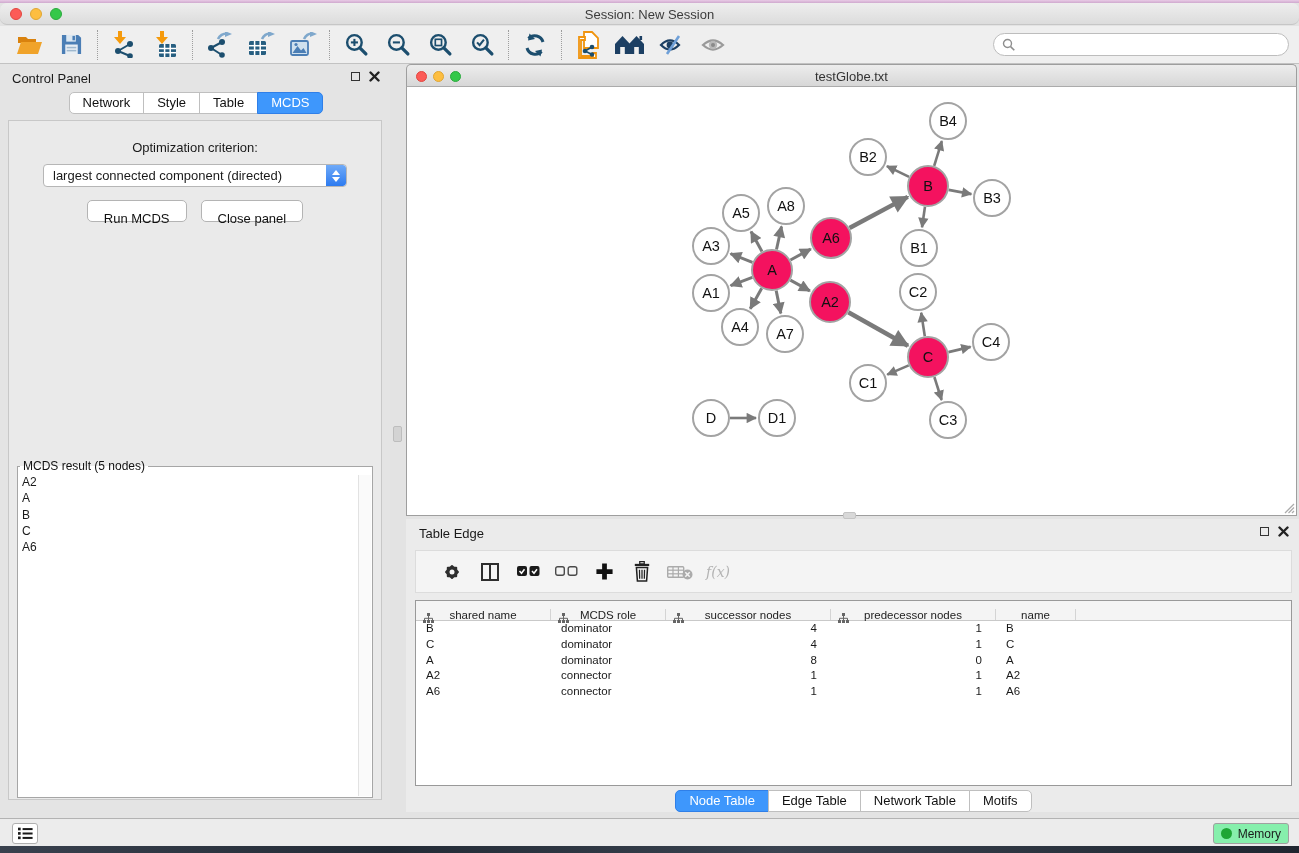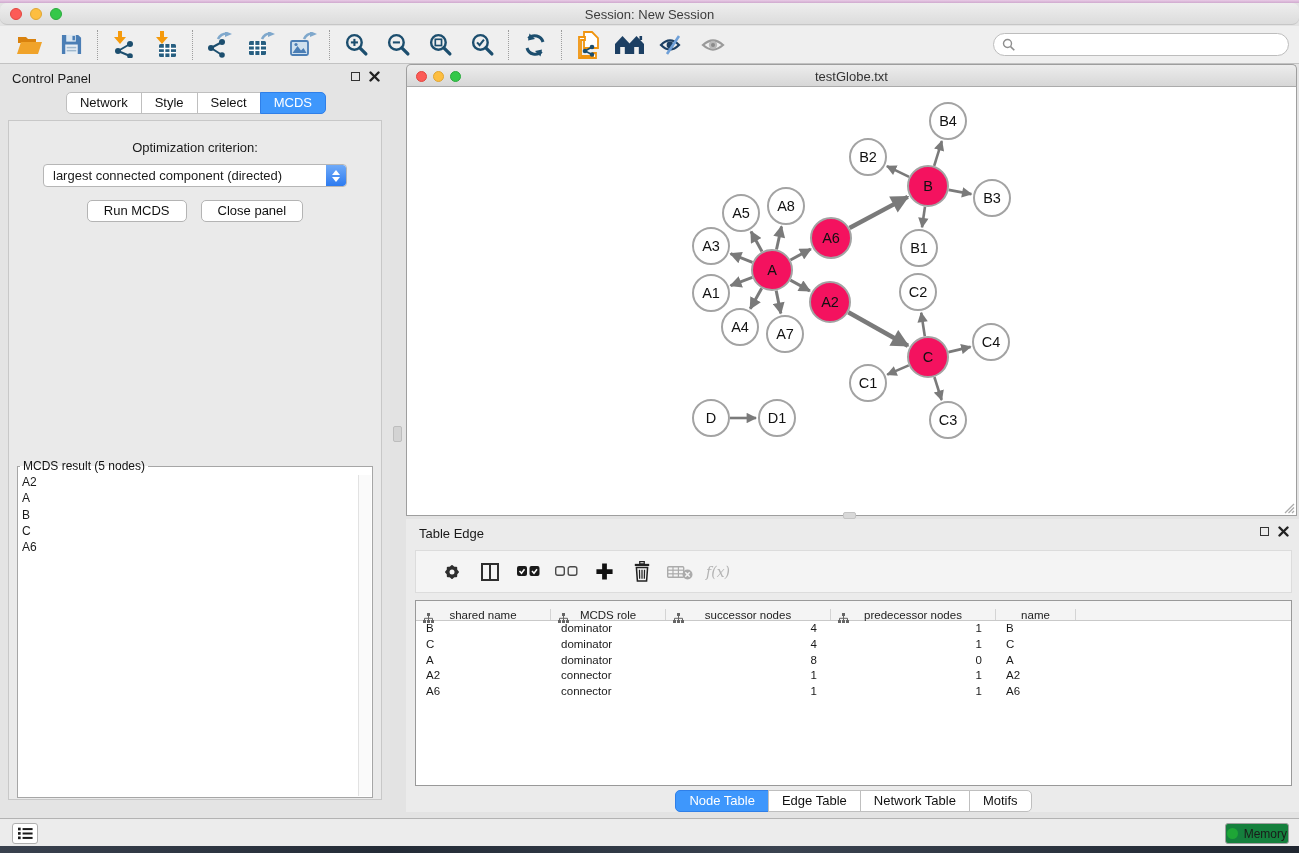--- a/index.html
+++ b/index.html
@@ -49,21 +49,21 @@
     border:1px solid #B6B6B6; border-radius:4px; font-size:13px; line-height:21px;
     padding-left:9px; overflow:hidden; }
   .combo .stepper { position:absolute; right:0; top:0; width:20px; height:21px;
     background:linear-gradient(#6FAAF8,#2D7BF0); border-radius:0 3px 3px 0;
     display:flex; flex-direction:column; align-items:center; justify-content:center; gap:2px; }
   .chev { width:0; height:0; border-left:4px solid transparent; border-right:4px solid transparent; }
   .chev.up { border-bottom:5px solid #fff; }
   .chev.dn { border-top:5px solid #fff; }
   .btnrow { display:flex; justify-content:center; gap:14px; margin-top:13px; }
   .pushbtn { background:#fff; border:1px solid #B4B4B4; border-radius:5px; height:22px;
-    line-height:20px; padding:0 16px; font-size:13px; color:#111; }
+    line-height:20px; padding:8px 16px; font-size:13px; color:#111; }
   .mcds-box { position:absolute; left:8px; right:8px; top:338px; height:339px;
     background:#fff; border:1px solid #A6A6A6; margin:0; }
   .mcds-box .legend { font-size:12px; padding:0 3px; margin-left:2px; color:#111; }
   .mcds-list { font-size:12px; line-height:16.3px; padding:1px 0 0 4px; }
   .mcds-scroll { position:absolute; right:1px; top:2px; bottom:1px; width:13px;
     background:#FAFAFA; border-left:1px solid #E2E2E2; }
   
   .vsplit-handle { position:absolute; left:393px; top:426px; width:9px; height:16px;
     background:#D3D3D3; border:1px solid #BDBDBD; border-radius:2px; }
   .hsplit-handle { position:absolute; left:843px; top:512px; width:13px; height:7px;
@@ -94,23 +94,23 @@
   .th .hicon { position:absolute; left:7px; top:4px; }
   .th.filler { border-right:none; flex:1; }
   .trow { display:flex; height:15.8px; font-size:11.5px; }
   .td { overflow:hidden; white-space:nowrap; }
   .tabs-bottom { position:absolute; left:0; right:0; top:271px; display:flex; justify-content:center; }
   
   .statusbar { position:absolute; left:0; top:818px; width:1299px; height:28px;
     background:#ECECEC; border-top:1px solid #B3B3B3; }
   .listbtn { position:absolute; left:12px; top:4px; width:26px; height:21px; background:#fff;
     border:1px solid #B0B0B0; border-radius:3px; display:flex; align-items:center; justify-content:center; }
-  .membtn { position:absolute; right:10px; top:4px; height:21px; background:#15803d;
+  .membtn { position:absolute; right:10px; top:4px; height:21px; background:#86efac;
     border:1px solid #A0A0A0; border-radius:3px; display:flex; align-items:center;
-    gap:6px; padding:0 1px; font-size:12px; }
+    gap:6px; padding:0 7px; font-size:12px; }
   .memdot { width:11px; height:11px; border-radius:50%; background:#1EA636; }
   .bottom-strip { position:absolute; left:0; top:846px; width:1299px; height:7px;
     background:linear-gradient(90deg,#39414E,#232B36 30%,#3A4350 60%,#1F2630); }
 </style>
 </head>
 <body>
 
 <div id="root">
 
   <div class="top-strip"></div>
@@ -298,21 +298,21 @@
             <g stroke="#222" stroke-width="2.4" stroke-linecap="round">
               <line x1="1.5" y1="1.5" x2="9.5" y2="9.5"></line>
               <line x1="9.5" y1="1.5" x2="1.5" y2="9.5"></line>
             </g>
           </svg>
       </span>
     </div>
     <div class="segrow" id="cp-tabs">
         <div class="seg">Network</div>
         <div class="seg">Style</div>
-        <div class="seg">Select</div>
+        <div class="seg">Table</div>
         <div class="seg active">MCDS</div>
       </div>
     <div class="cp-inner">
       <div class="opt-label">Optimization criterion:</div>
       <div class="combo">
         <span>largest connected component (directed)</span>
         <span class="stepper">
             <span class="chev up"></span>
             <span class="chev dn"></span>
           </span>

